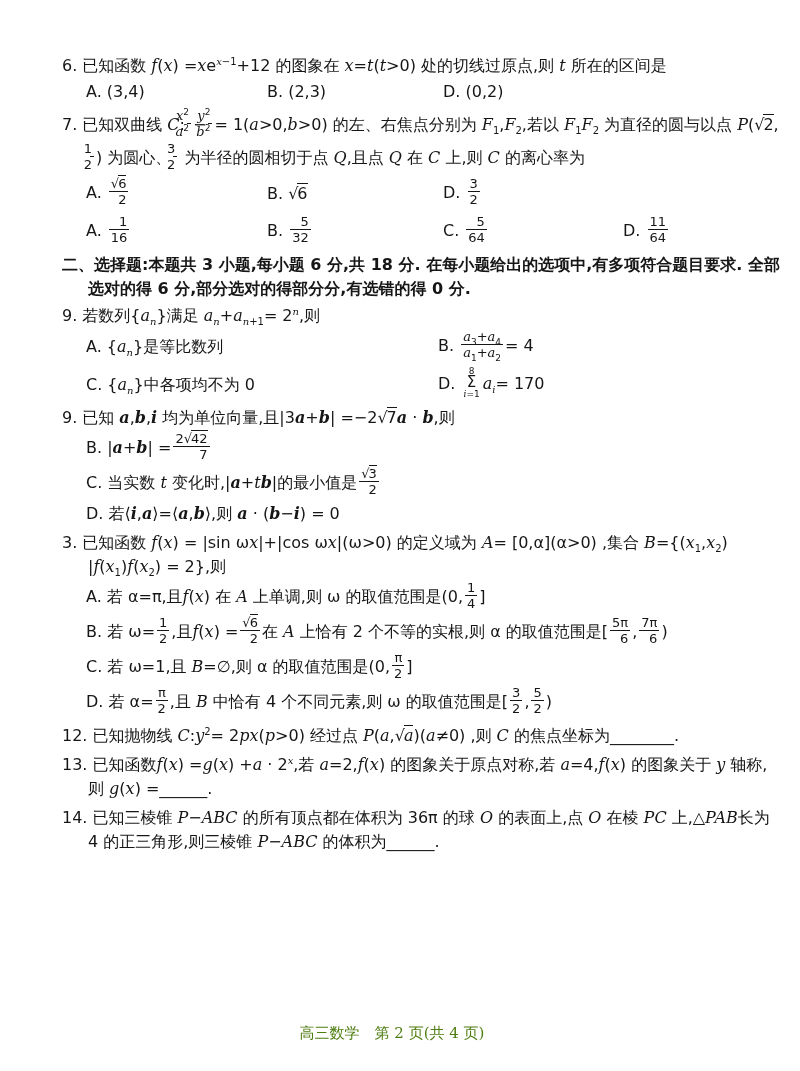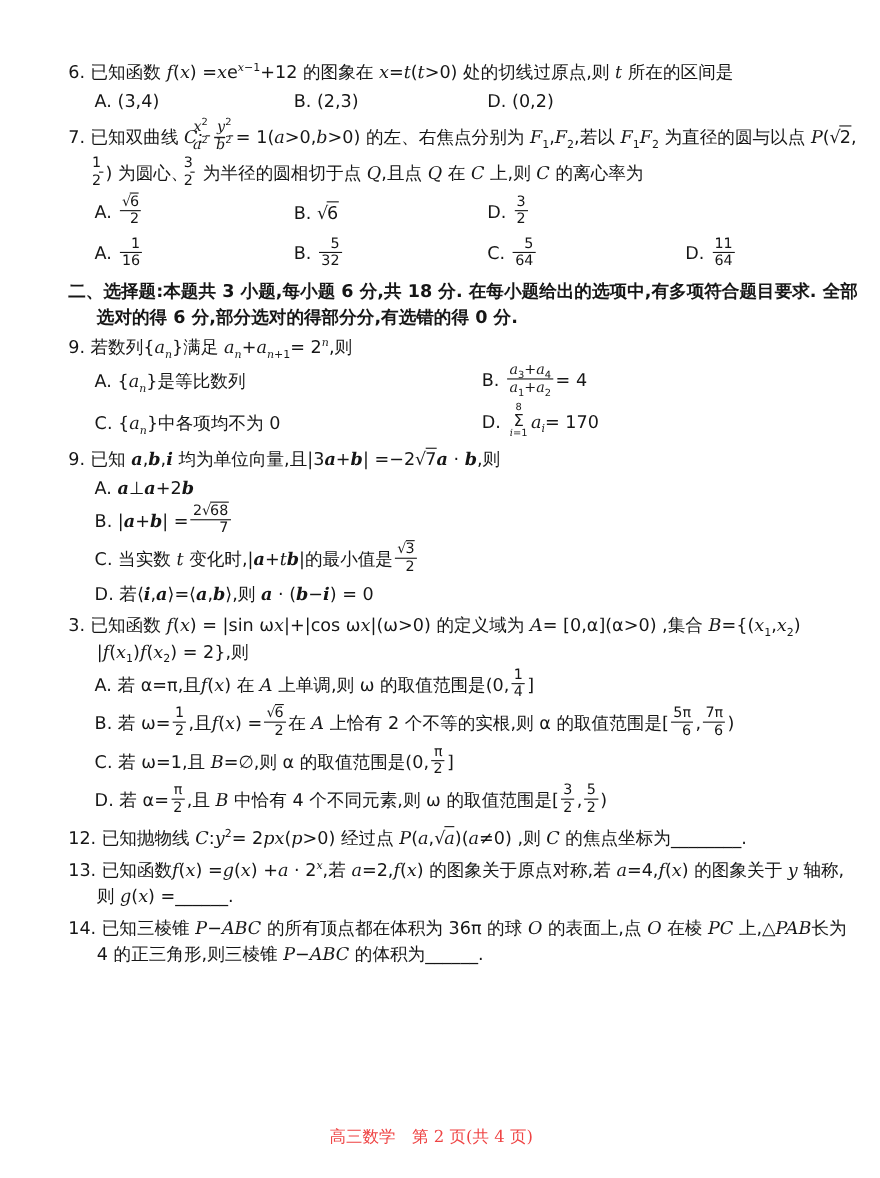--- a/index.html
+++ b/index.html
@@ -20,21 +20,21 @@
   .frac .fn{border-bottom:1px solid #161616;padding:0 2px}
   .frac .fd{padding:0 2px}
   .frac sup,.frac sub{font-size:9px}
   .sqrt{white-space:nowrap}
   .sqrt .rad{letter-spacing:-1px}
   .sqrt .vin{border-top:1px solid #161616}
   .sum{display:inline-flex;flex-direction:column;align-items:center;vertical-align:middle;line-height:10px;margin:0 3px;position:relative;top:-2px}
   .sum .st,.sum .sb{font-size:9px}
   .sum .sb i{font-size:9px}
   .sum .sm{font-size:15px;line-height:13px}
-  .footer{position:absolute;left:0;right:16px;top:1021px;text-align:center;font-family:"DejaVu Serif","Liberation Serif",serif;font-size:15px;color:#ef4444}
+  .footer{position:absolute;left:0;right:16px;top:1021px;text-align:center;font-family:"DejaVu Serif","Liberation Serif",serif;font-size:15px;color:#4d7c0f}
 </style>
 </head>
 <body>
 
 <div class="page">
 
   <div class="q">
     <div class="stem"><span class="qnum">6.</span><span>已知函数 <i>f</i>(<i>x</i>) =<i>x</i>e<sup><i>x</i>−1</sup>+12 的图象在 <i>x</i>=<i>t</i>(<i>t</i>&gt;0) 处的切线过原点,则 <i>t</i> 所在的区间是</span></div>
     <div class="opts4">
       <span>A. (3,4)</span>
@@ -105,23 +105,22 @@
       <span>D. <span class="sum">
             <span class="st">8</span>
             <span class="sm">Σ</span>
             <span class="sb"><i>i</i>=1</span>
           </span><i>a</i><sub><i>i</i></sub>= 170</span>
     </div>
   </div>
 
   <div class="q">
     <div class="stem"><span class="qnum">9.</span><span>已知 <b><i>a</i></b>,<b><i>b</i></b>,<b><i>i</i></b> 均为单位向量,且|3<b><i>a</i></b>+<b><i>b</i></b>| =−2<span class="sqrt"><span class="rad">√</span><span class="vin">7</span></span><b><i>a</i></b> · <b><i>b</i></b>,则</span></div>
-    <div class="optline">A. <b><i>a</i></b>⊥<b><i>a</i></b>+2<b><i>b</i></b></div>
     <div class="optline">B. |<b><i>a</i></b>+<b><i>b</i></b>| =<span class="frac">
-          <span class="fn">2<span class="sqrt"><span class="rad">√</span><span class="vin">68</span></span></span>
+          <span class="fn">2<span class="sqrt"><span class="rad">√</span><span class="vin">42</span></span></span>
           <span class="fd">7</span>
         </span></div>
     <div class="optline">C. 当实数 <i>t</i> 变化时,|<b><i>a</i></b>+<i>t</i><b><i>b</i></b>|的最小值是<span class="frac">
           <span class="fn"><span class="sqrt"><span class="rad">√</span><span class="vin">3</span></span></span>
           <span class="fd">2</span>
         </span></div>
     <div class="optline">D. 若⟨<b><i>i</i></b>,<b><i>a</i></b>⟩=⟨<b><i>a</i></b>,<b><i>b</i></b>⟩,则 <b><i>a</i></b> · (<b><i>b</i></b>−<b><i>i</i></b>) = 0</div>
   </div>
 
   <div class="q">

